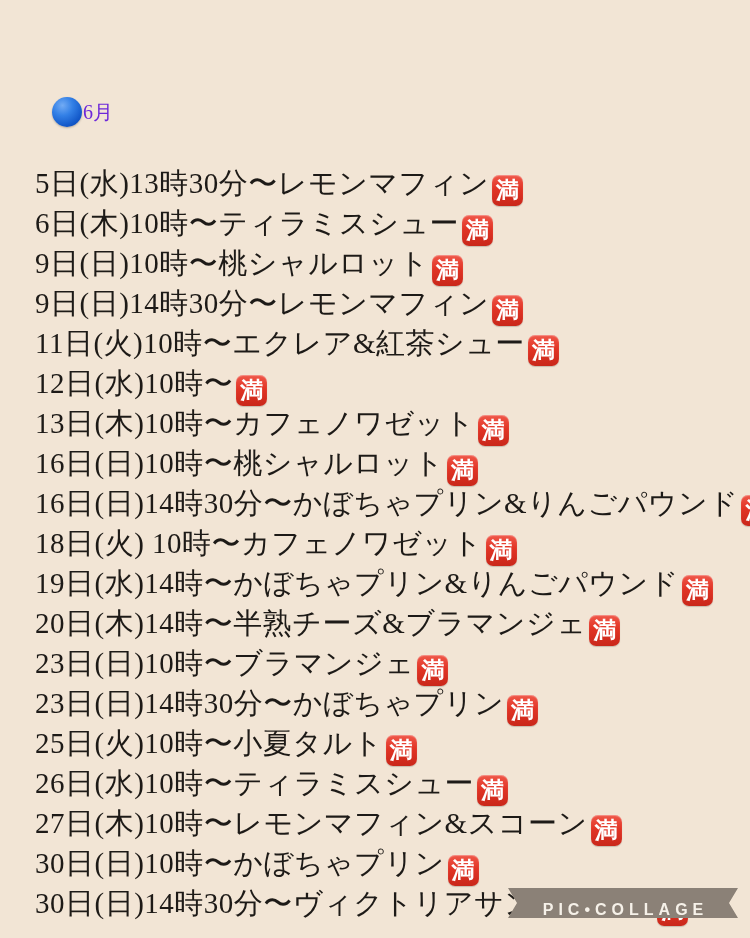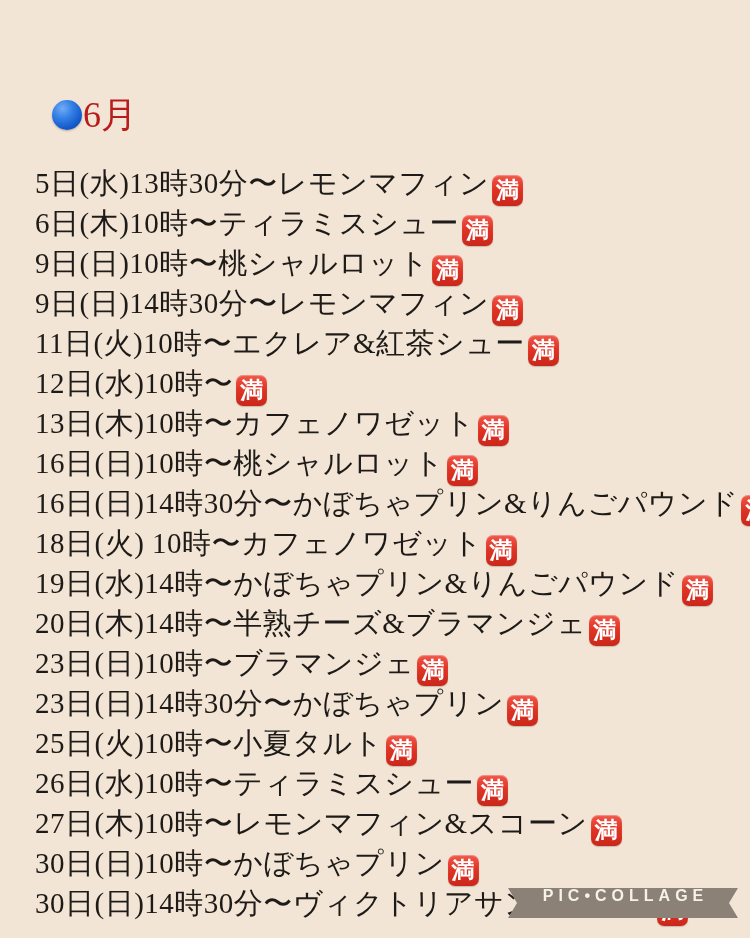--- a/index.html
+++ b/index.html
@@ -25,22 +25,22 @@
   .blue-circle {
     display: inline-block;
     width: 30px;
     height: 30px;
     border-radius: 50%;
     background: radial-gradient(circle at 35% 28%, #72abf4 0%, #3380e6 35%, #1257c8 72%, #0a3f9e 100%);
     box-shadow: 0 1px 2px rgba(0,0,0,0.25);
     flex: 0 0 auto;
   }
   .month-label {
-    font-size: 36px;
-    color: #b91c1c;
+    font-size: 20px;
+    color: #6d28d9;
     line-height: 1;
     margin-left: 1px;
   }
   .schedule {
     position: absolute;
     left: 35px;
     top: 166px;
     list-style: none;
   }
   .line {
@@ -70,21 +70,21 @@
   }
   .watermark {
     position: absolute;
     right: 12px;
     bottom: 20px;
     width: 230px;
     height: 30px;
     background: #8b8177;
     clip-path: polygon(0 0, 100% 0, calc(100% - 9px) 50%, 100% 100%, 0 100%, 9px 50%);
     display: flex;
-    align-items: flex-start;
+    align-items: flex-end;
     justify-content: center;
   }
   .watermark-label {
     color: #f6f1e9;
     font-family: "Liberation Sans", "DejaVu Sans", sans-serif;
     font-weight: bold;
     font-size: 16px;
     letter-spacing: 5px;
     text-indent: 5px;
     line-height: 1;

